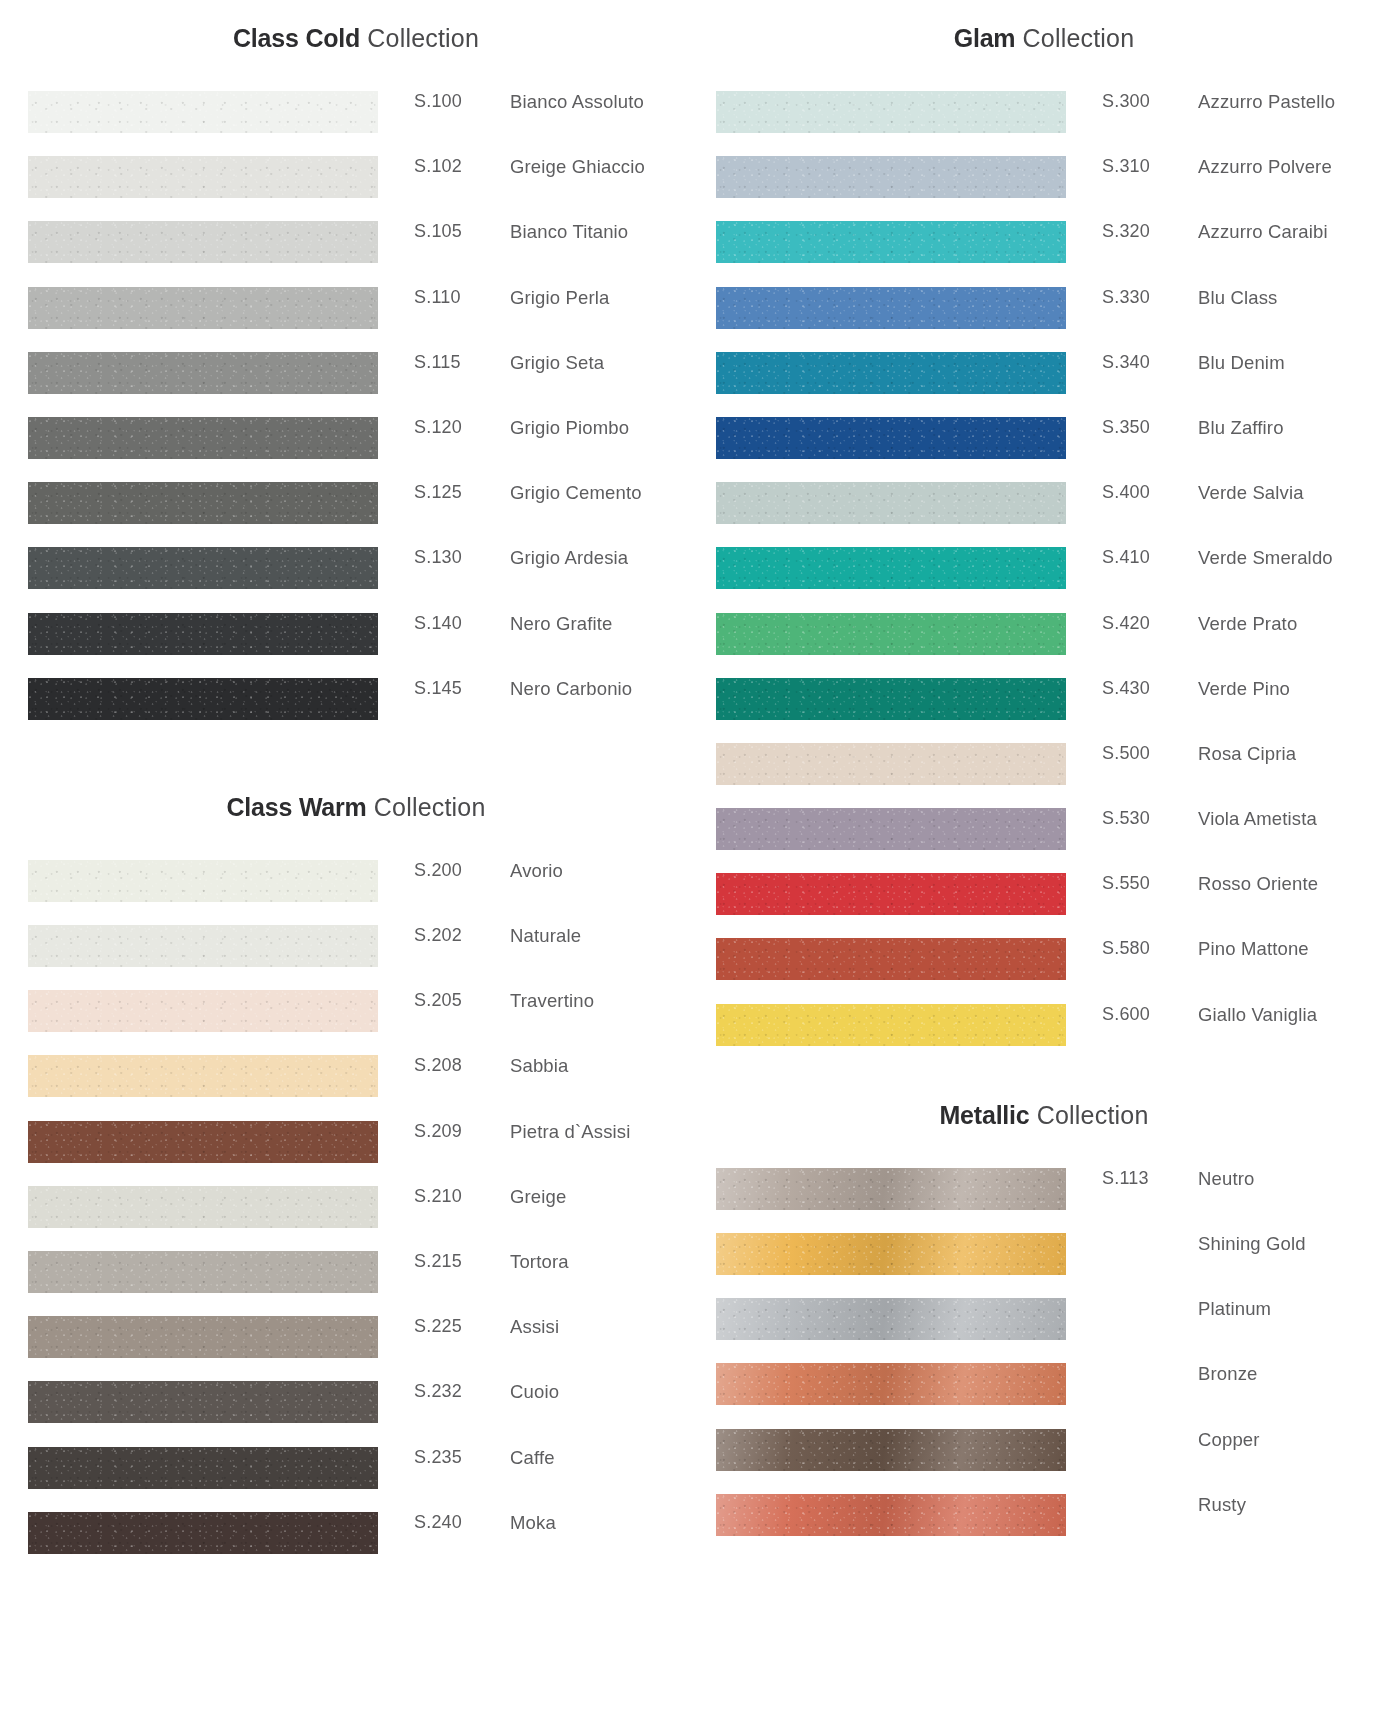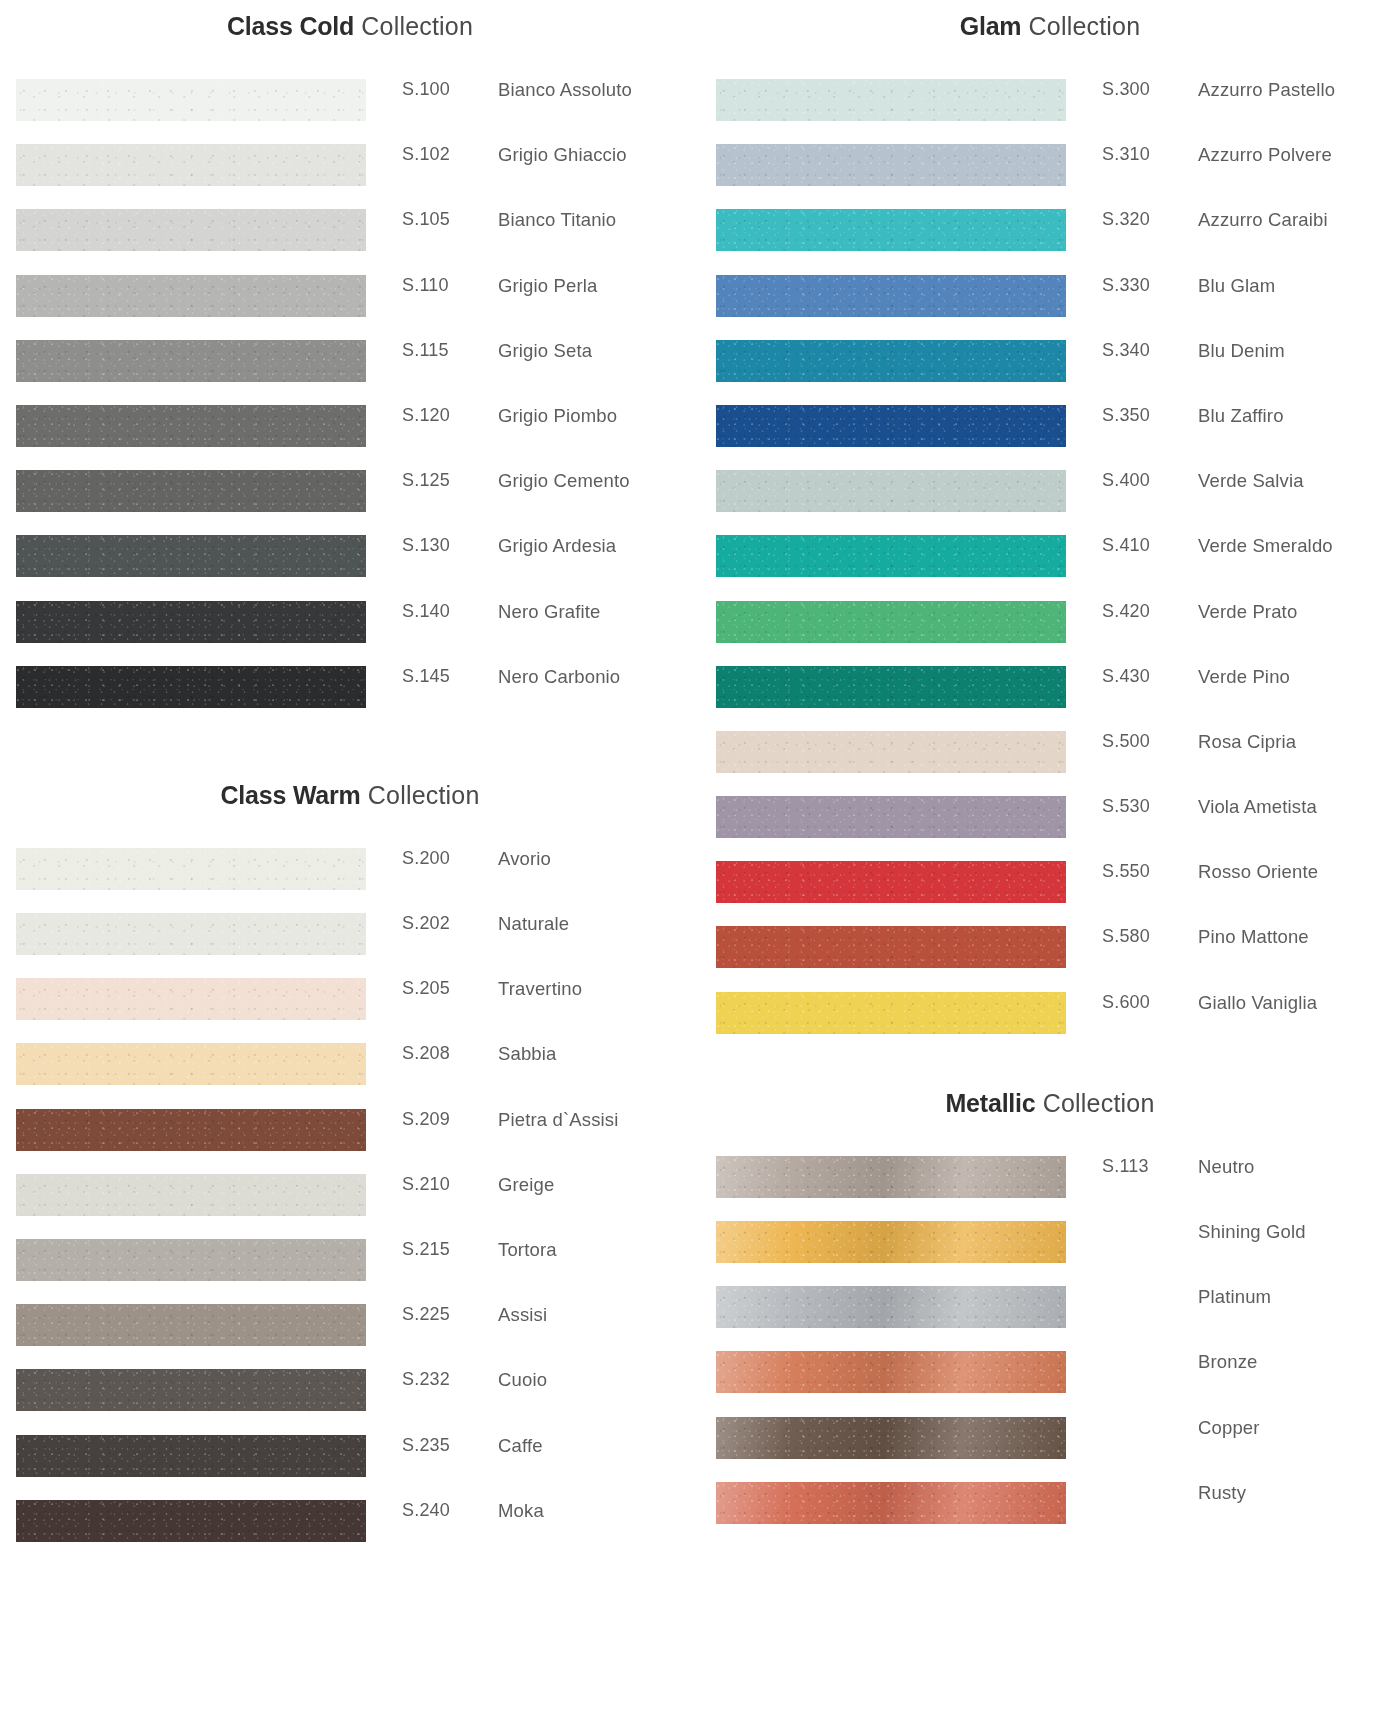--- a/index.html
+++ b/index.html
@@ -16,21 +16,21 @@
     color: #58585a;
     position: relative;
     overflow: hidden;
   }
 
   .page {
     width: 1400px;
     height: 1722px;
     position: relative;
     display: flex;
-    padding: 0;
+    padding: 12px;
   }
 
   .column {
     width: 700px;
     position: relative;
     padding-top: 0;
   }
 
   
   .collection-title {
@@ -136,21 +136,21 @@
 
     <div class="swatch-list" id="list-class-cold">
         <div class="swatch-row">
           <div class="swatch-chip" style="background-color: rgb(240, 242, 239);"></div>
           <div class="swatch-code">S.100</div>
           <div class="swatch-name">Bianco Assoluto</div>
         </div>
         <div class="swatch-row">
           <div class="swatch-chip" style="background-color: rgb(227, 227, 223);"></div>
           <div class="swatch-code">S.102</div>
-          <div class="swatch-name">Grigio Ghiaccio</div>
+          <div class="swatch-name">Greige Ghiaccio</div>
         </div>
         <div class="swatch-row">
           <div class="swatch-chip" style="background-color: rgb(212, 213, 210);"></div>
           <div class="swatch-code">S.105</div>
           <div class="swatch-name">Bianco Titanio</div>
         </div>
         <div class="swatch-row">
           <div class="swatch-chip" style="background-color: rgb(181, 182, 180);"></div>
           <div class="swatch-code">S.110</div>
           <div class="swatch-name">Grigio Perla</div>
@@ -274,21 +274,21 @@
           <div class="swatch-name">Azzurro Polvere</div>
         </div>
         <div class="swatch-row">
           <div class="swatch-chip" style="background-color: rgb(59, 188, 192);"></div>
           <div class="swatch-code">S.320</div>
           <div class="swatch-name">Azzurro Caraibi</div>
         </div>
         <div class="swatch-row">
           <div class="swatch-chip" style="background-color: rgb(83, 132, 188);"></div>
           <div class="swatch-code">S.330</div>
-          <div class="swatch-name">Blu Glam</div>
+          <div class="swatch-name">Blu Class</div>
         </div>
         <div class="swatch-row">
           <div class="swatch-chip" style="background-color: rgb(28, 135, 167);"></div>
           <div class="swatch-code">S.340</div>
           <div class="swatch-name">Blu Denim</div>
         </div>
         <div class="swatch-row">
           <div class="swatch-chip" style="background-color: rgb(26, 79, 143);"></div>
           <div class="swatch-code">S.350</div>
           <div class="swatch-name">Blu Zaffiro</div>

